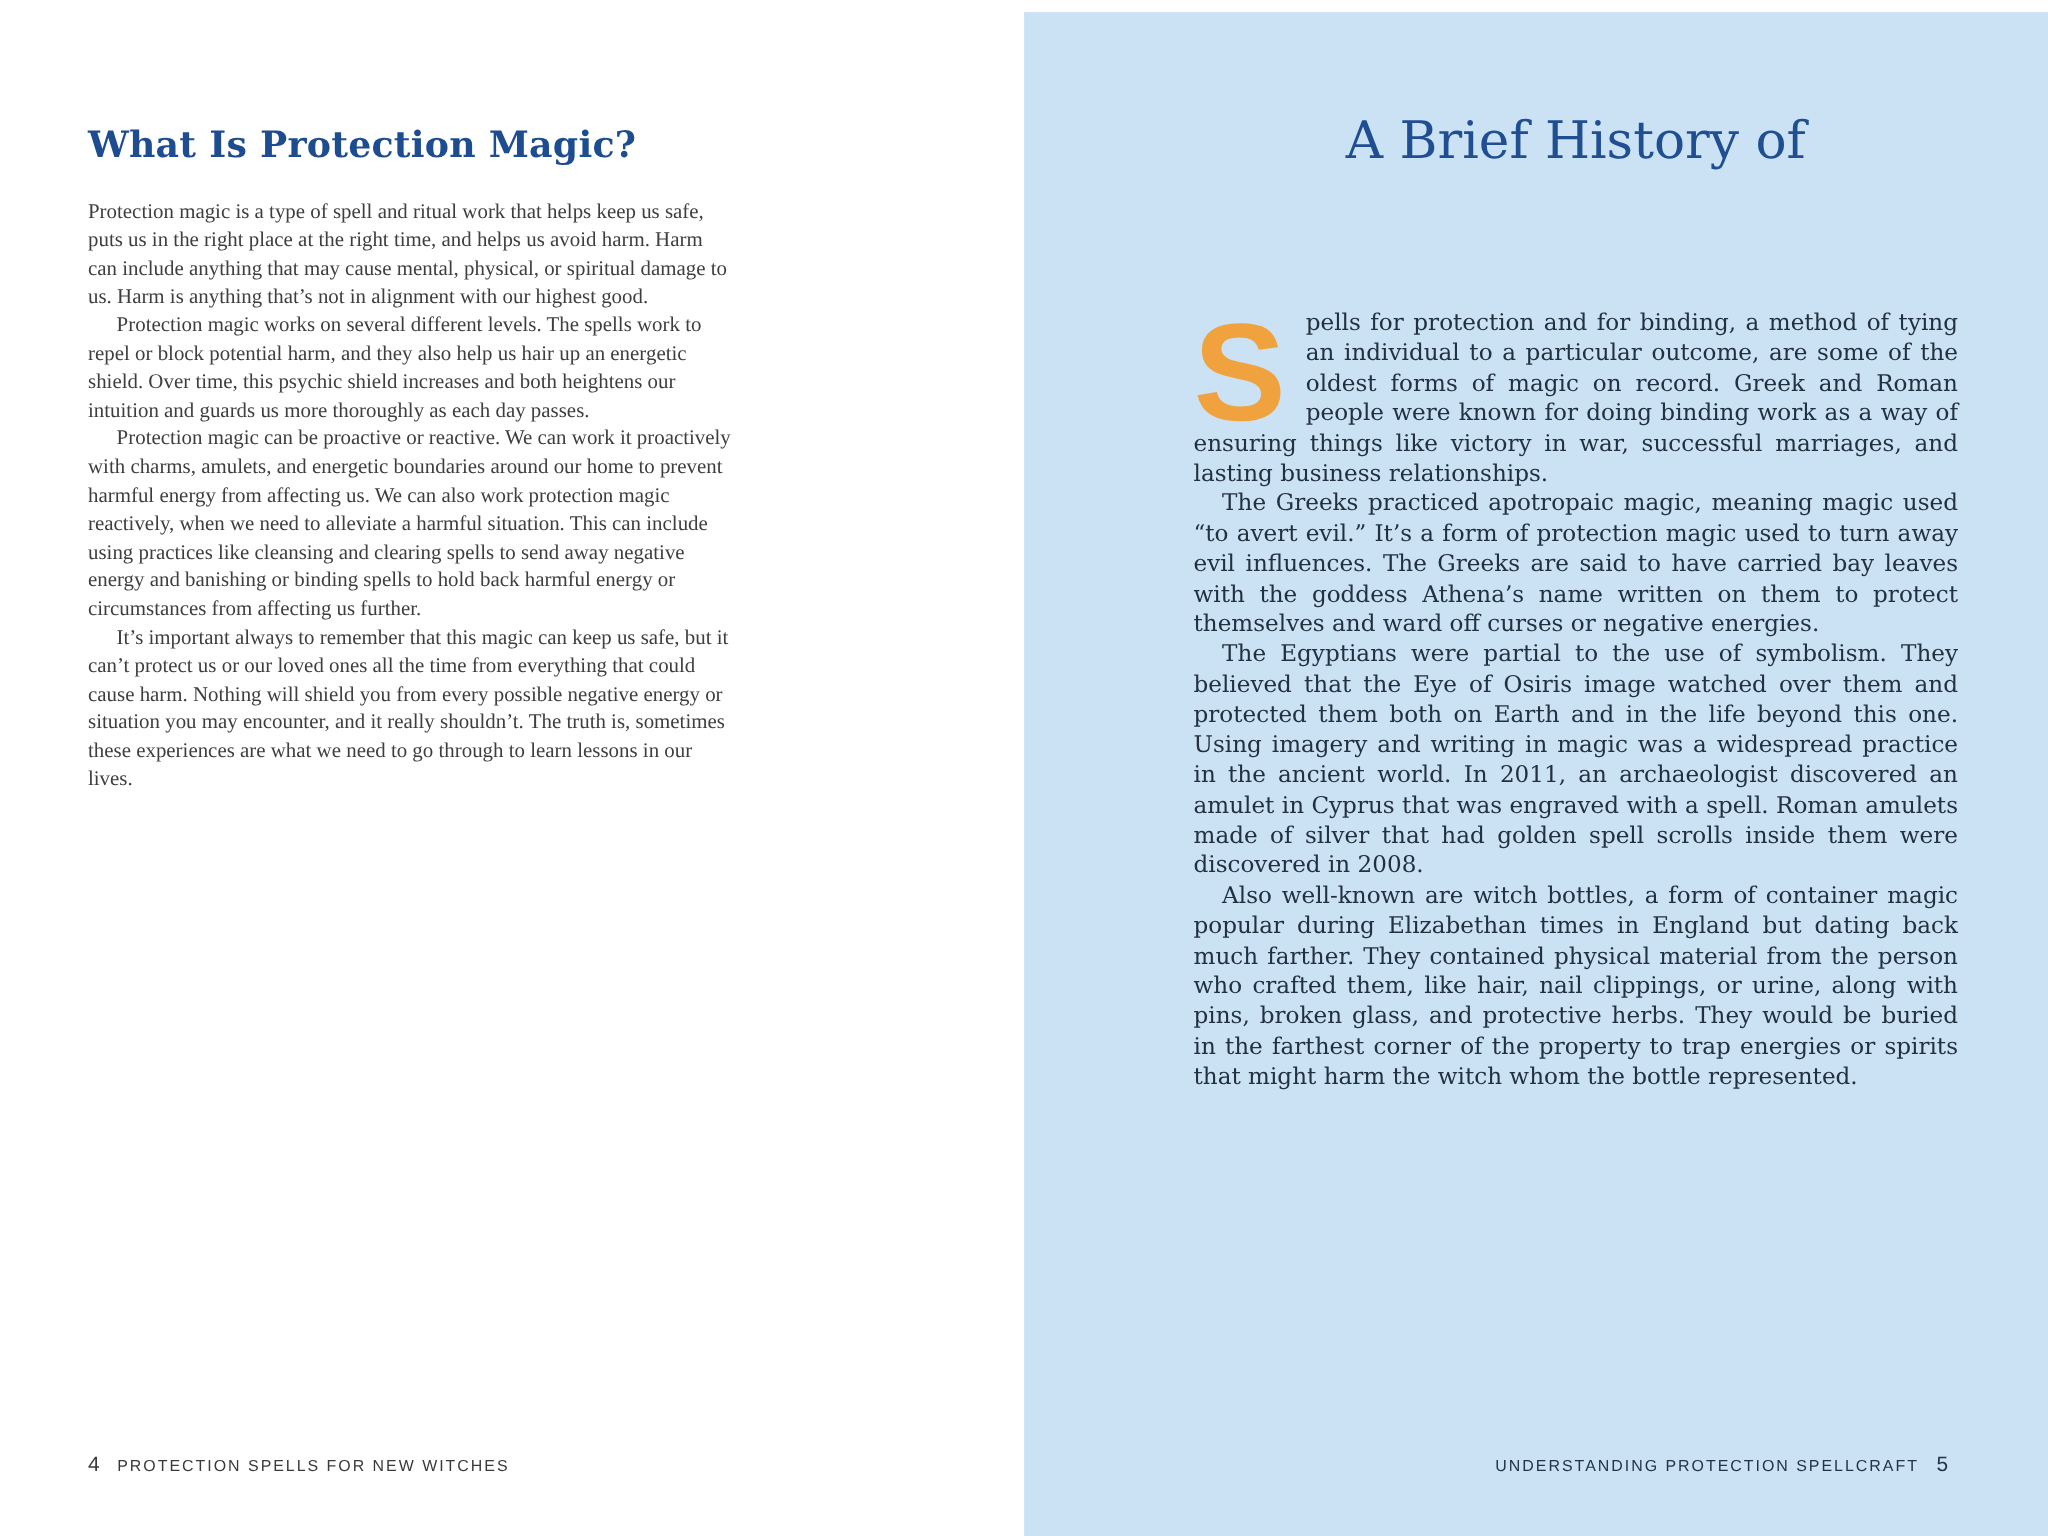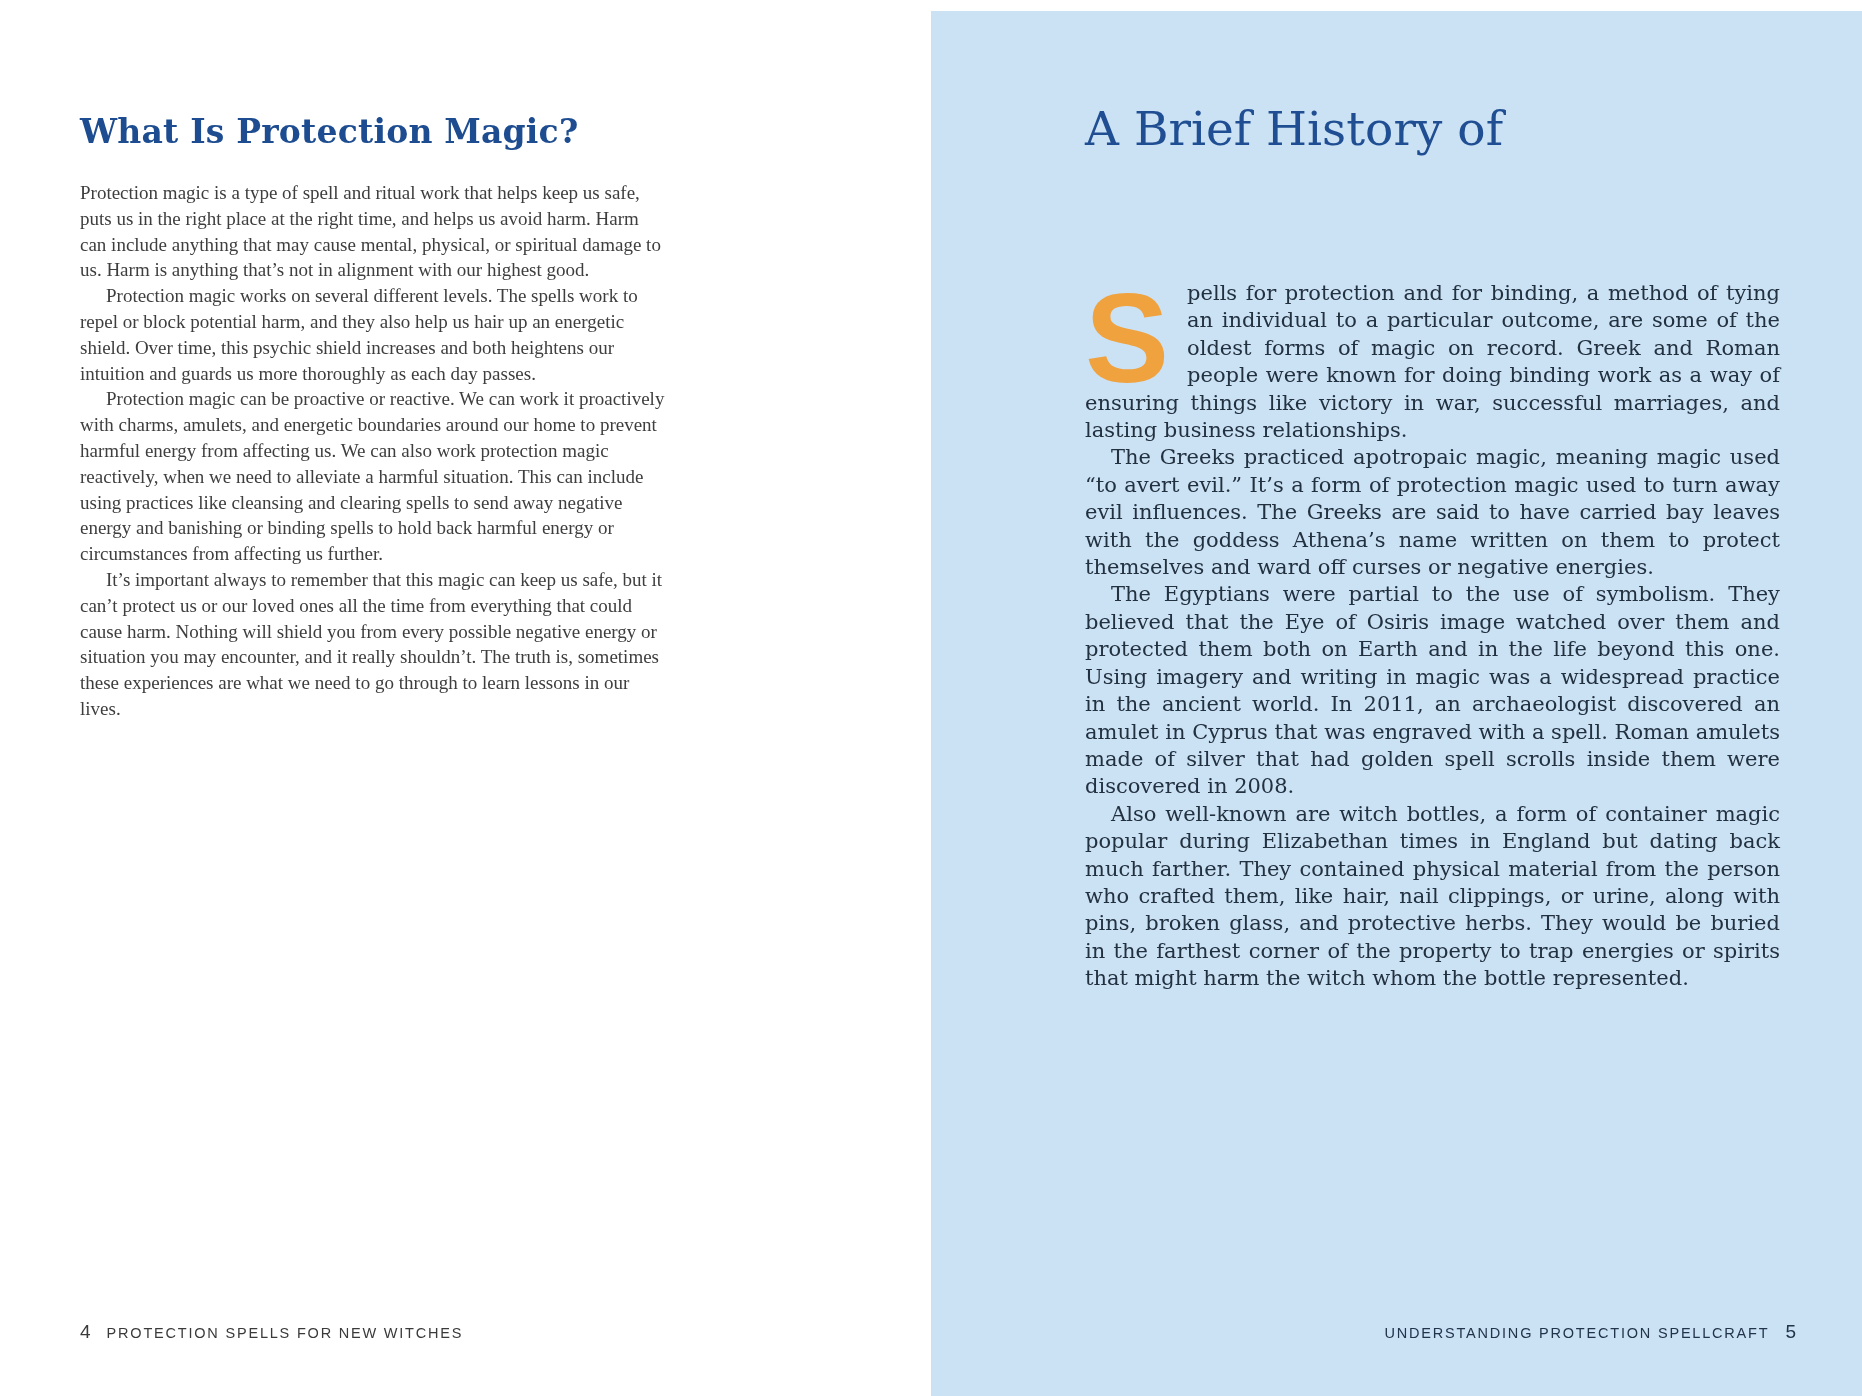--- a/index.html
+++ b/index.html
@@ -43,20 +43,21 @@
     width:931px;height:1396px;
     background:#cbe1f4;
     box-sizing:border-box;
     padding:88px 82px 0 154px;
   }
   .rp-heading{
     font-family:"DejaVu Serif", "Liberation Serif", serif;
     font-weight:400;
     font-size:47px;
     line-height:59px;
+    text-align:center;
     color:#1f4e92;
     margin:0;
   }
   .rp-body{
     margin-top:122px;
     font-family:"DejaVu Serif", "Liberation Serif", serif;
     font-size:21px;
     line-height:27.4px;
     color:#223140;
     text-align:justify;
@@ -74,21 +75,21 @@
   }
   
   .footer{
     position:absolute;
     bottom:64px;
     display:flex;
     align-items:baseline;
     gap:16px;
   }
   .footer-left{left:80px;color:#3a3a3a;}
-  .footer-right{right:66px;color:#22344a;}
+  .footer-right{right:91px;color:#22344a;}
   .page-number{
     font-size:19px;
     font-weight:400;
   }
   .running-title{
     font-size:14.5px;
     letter-spacing:1.8px;
     font-weight:400;
     text-align:center;
   }

